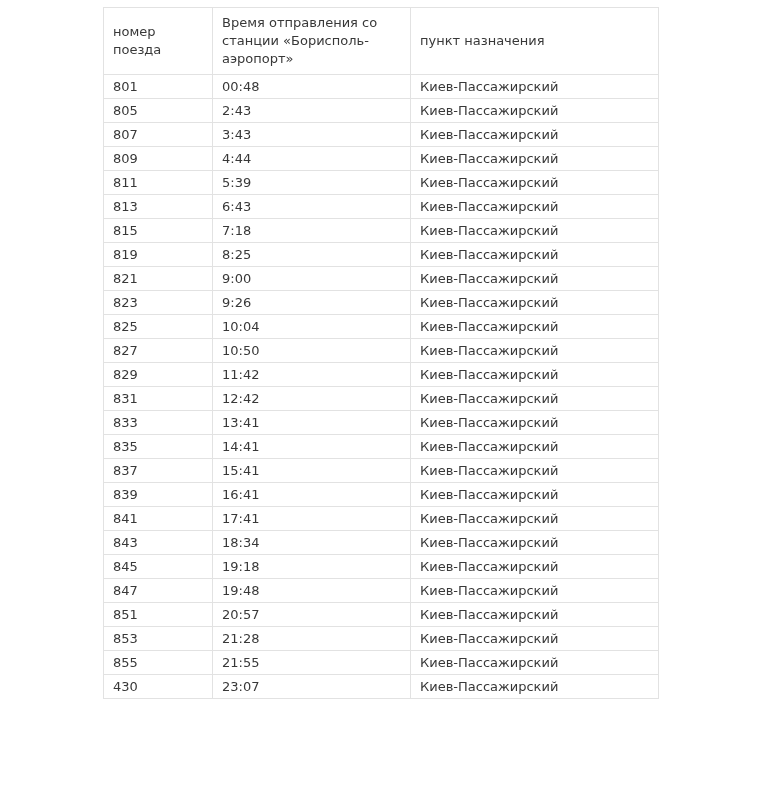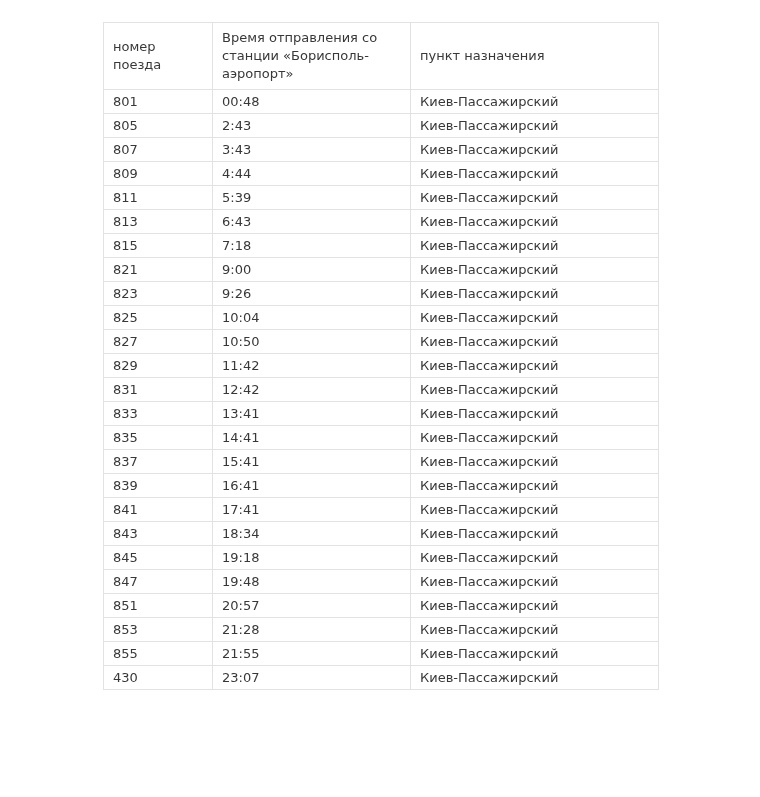--- a/index.html
+++ b/index.html
@@ -19,21 +19,20 @@
   .schedule-wrap {
     position: absolute;
     left: 103px;
     top: 7px;
   }
   table.schedule {
     border-collapse: collapse;
     table-layout: fixed;
     width: 555px;
     background: #ffffff;
-    margin-top: 15px;
   }
   table.schedule col.c1 { width: 109px; }
   table.schedule col.c2 { width: 198px; }
   table.schedule col.c3 { width: 248px; }
   table.schedule th,
   table.schedule td {
     border: 1px solid #e2e2e2;
     text-align: left;
     font-weight: normal;
     vertical-align: middle;
@@ -100,20 +99,25 @@
           <td>813</td>
           <td>6:43</td>
           <td>Киев-Пассажирский</td>
         </tr>
         <tr>
           <td>815</td>
           <td>7:18</td>
           <td>Киев-Пассажирский</td>
         </tr>
         <tr>
+          <td>819</td>
+          <td>8:25</td>
+          <td>Киев-Пассажирский</td>
+        </tr>
+        <tr>
           <td>821</td>
           <td>9:00</td>
           <td>Киев-Пассажирский</td>
         </tr>
         <tr>
           <td>823</td>
           <td>9:26</td>
           <td>Киев-Пассажирский</td>
         </tr>
         <tr>

